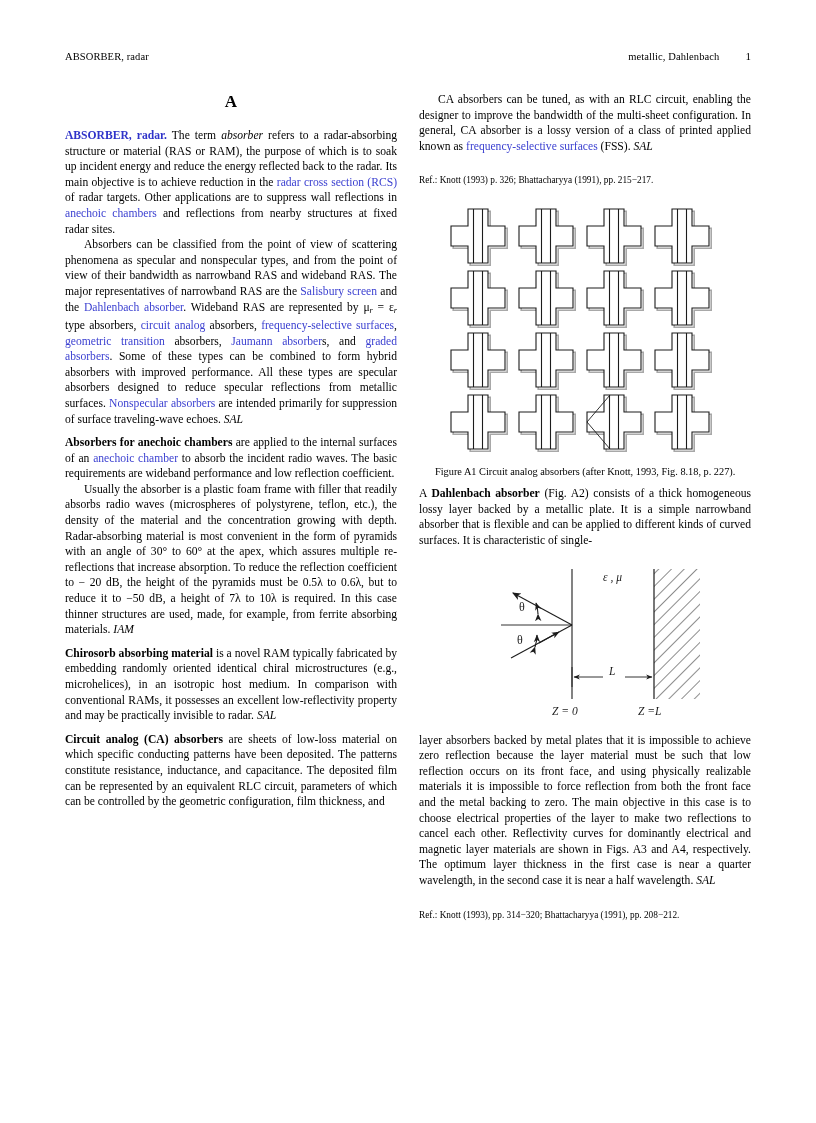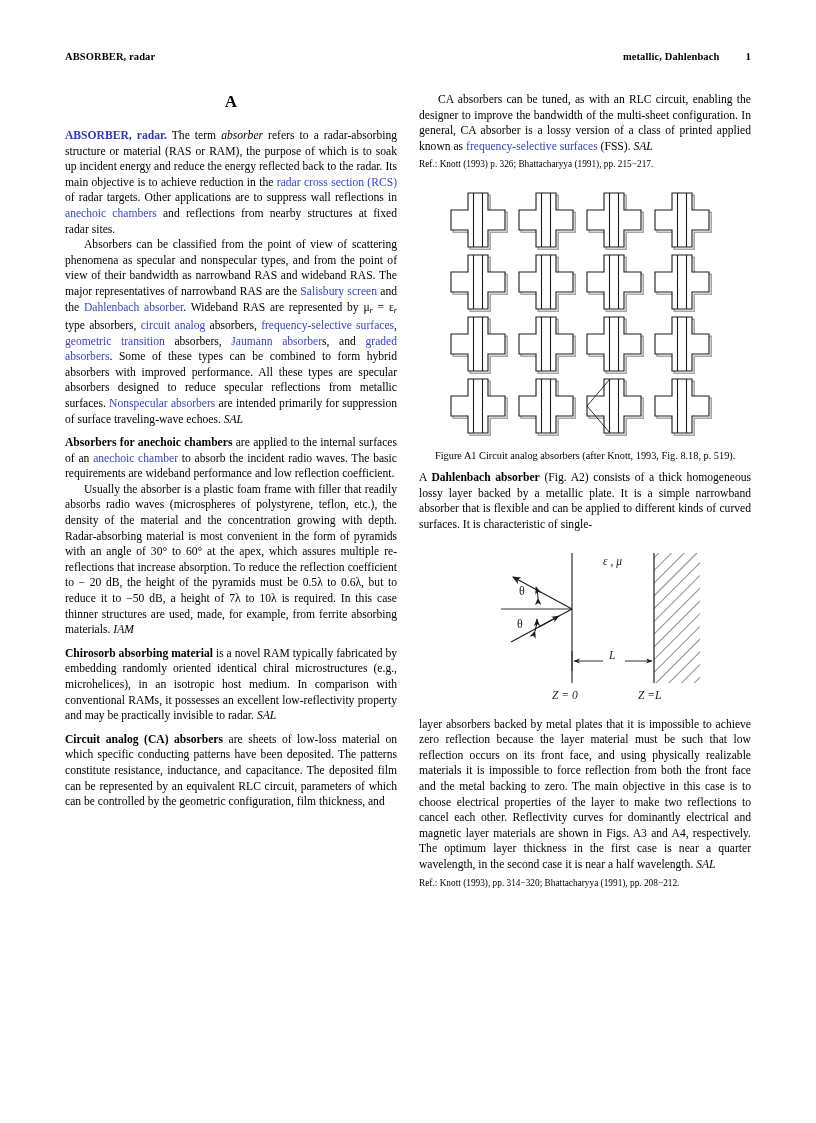--- a/index.html
+++ b/index.html
@@ -17,21 +17,21 @@
     left: 0; top: 0;
     width: 816px; height: 1123px;
     padding: 50px 65px 40px 65px;
   }
 
   
   .runhead {
     display: flex;
     align-items: baseline;
     width: 686px;
-    font-weight: bold;
+    font-weight: normal;
     font-size: 10.5px;
     letter-spacing: 0.1px;
     height: 16px;
     justify-content: center;
   }
   .runhead .rh-left { flex: 0 0 auto; }
   .runhead .rh-spacer { flex: 1 1 auto; }
   .runhead .rh-right { flex: 0 0 auto; }
   .runhead .rh-page { flex: 0 0 auto; margin-left: 26px; font-size: 11px; }
 
@@ -62,21 +62,21 @@
   }
   p.indent { text-indent: 19px; }
   p.gap-before { margin-top: 8px; }
 
   .entry-head { font-weight: bold; }
   .entry-head.blue { color: #2f33c9; }
   .xref { color: #3a3fd0; }
   i, .it { font-style: italic; }
 
   .ref {
-    margin: 4px 0 0 0;
+    margin: 20px 0 0 0;
     font-size: 9.3px;
     line-height: 12.5px;
     text-align: left;
   }
 
   .figcap {
     margin: 8px 0 0 0;
     font-size: 10.3px;
     line-height: 13.4px;
     padding-left: 18px;
@@ -184,21 +184,21 @@
             <use href="#crossUnit" x="140" y="190"></use>
             <use href="#crossUnit" x="208" y="190"></use>
           </g>
 
           <g>
             <path d="M163,190 L140,217 L163,244" fill="none" stroke="#1c1c1c" stroke-width="0.9"></path>
           </g>
         </svg>
       </div>
 
-      <p class="figcap"><b>Figure A1</b><span> Circuit analog absorbers (after Knott, 1993, Fig. 8.18, p. 519).</span></p>
+      <p class="figcap"><b>Figure A1</b><span> Circuit analog absorbers (after Knott, 1993, Fig. 8.18, p. 227).</span></p>
 
       <p class="body gap-before"><span>A </span><span class="entry-head">Dahlenbach absorber</span><span> (Fig. A2) consists of a thick homogeneous lossy layer backed by a metallic plate. It is a simple narrowband absorber that is flexible and can be applied to different kinds of curved surfaces. It is characteristic of single-</span></p>
 
       <div class="fig-a2">
         <svg width="300" height="162" viewBox="0 0 300 162" xmlns="http://www.w3.org/2000/svg" aria-label="Dahlenbach absorber geometry diagram">
           <defs>
             <marker id="arrUp" markerWidth="9" markerHeight="9" refX="7" refY="4" orient="auto">
               <path d="M0,0.6 L8,4 L0,7.4 L2.2,4 Z" fill="#1c1c1c"></path>
             </marker>
             <marker id="arrSm" markerWidth="8" markerHeight="8" refX="6.5" refY="3.5" orient="auto">

